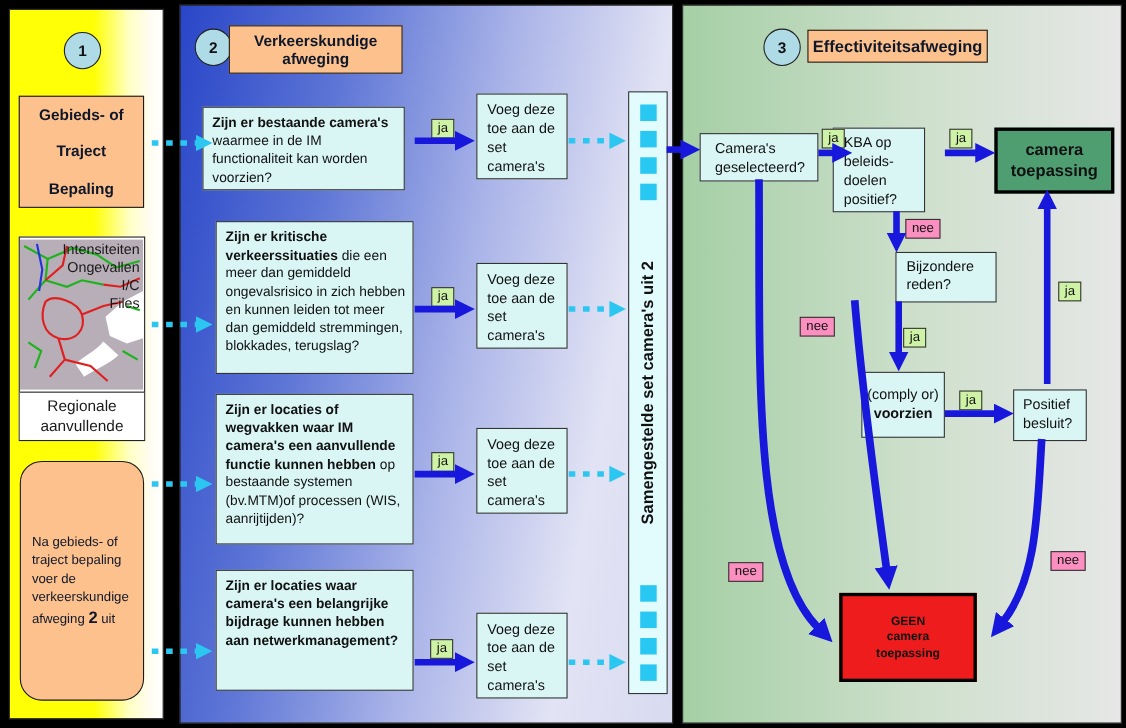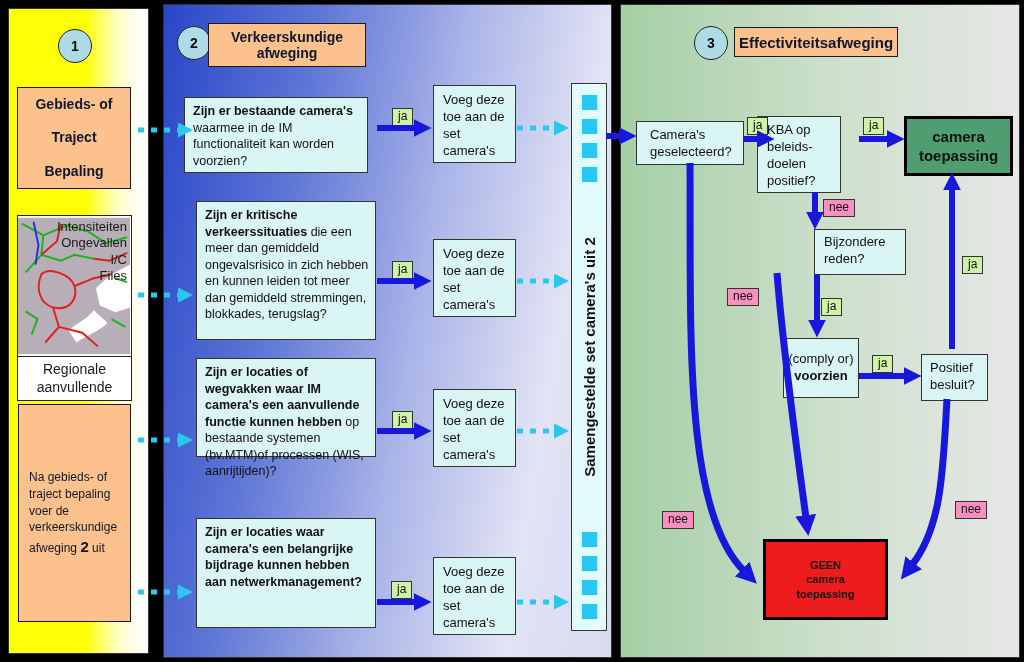--- a/index.html
+++ b/index.html
@@ -98,41 +98,41 @@
           <path d="M16,4 L21,28 L18,48" stroke="#2233dd" stroke-width="2" fill="none"></path>
         </svg>
         <div class="map-overlay pre">Intensiteiten
 Ongevallen
 I/C
 Files</div>
       </div>
       <div class="map-caption">Regionale aanvullende</div>
     </div>
 
-    <div class="orange center-flex" style="left:9px; top:395px; width:113px; height:218px; font-size:12px; line-height:1.4; padding:10px; text-align:left;">
+    <div class="orange center-flex" style="left:9px; top:410px; width:113px; height:218px; font-size:12px; line-height:1.4; padding:10px; text-align:left;border-radius:20px;">
       <div>
         <span>Na gebieds- of traject bepaling voer de verkeerskundige afweging </span><span style="font-weight:bold; font-size:15px;">2</span><span> uit</span>
       </div>
     </div>
   </div>
 
   <div class="panel panel-mid">
     <div class="circle" style="left:13px; top:21px;">
       <span>2</span>
     </div>
     <div class="orange center-flex pre" style="left:44px; top:18px; width:158px; height:44px; font-weight:bold; font-size:14px;">Verkeerskundige
 afweging</div>
 
     <div class="node question" style="left:20px; top:80px;  width:184px; height:76px;margin-top:12px;">
       <b>Zijn er bestaande camera's</b><span> waarmee in de IM functionaliteit kan worden voorzien?</span>
     </div>
     <div class="node question" style="left:32px; top:196px; width:180px; height:139px;">
       <b>Zijn er kritische verkeerssituaties</b><span> die een meer dan gemiddeld ongevalsrisico in zich hebben en kunnen leiden tot meer dan gemiddeld stremmingen, blokkades, terugslag?</span>
     </div>
-    <div class="node question" style="left:32px; top:353px; width:180px; height:99px;">
+    <div class="node question" style="left:32px; top:353px; width:180px; height:137px;">
       <b>Zijn er locaties of wegvakken waar IM camera's een aanvullende functie kunnen hebben</b><span> op bestaande systemen (bv.MTM)of processen (WIS, aanrijtijden)?</span>
     </div>
     <div class="node question" style="left:32px; top:513px; width:180px; height:110px;">
       <b>Zijn er locaties waar camera's een belangrijke bijdrage kunnen hebben aan netwerkmanagement?</b><span></span>
     </div>
 
     <div class="tag tag-ja" style="left:228px; top:103px;">ja</div>
     <div class="tag tag-ja" style="left:228px; top:256px;">ja</div>
     <div class="tag tag-ja" style="left:228px; top:406px;">ja</div>
     <div class="tag tag-ja" style="left:227px; top:576px;">ja</div>

